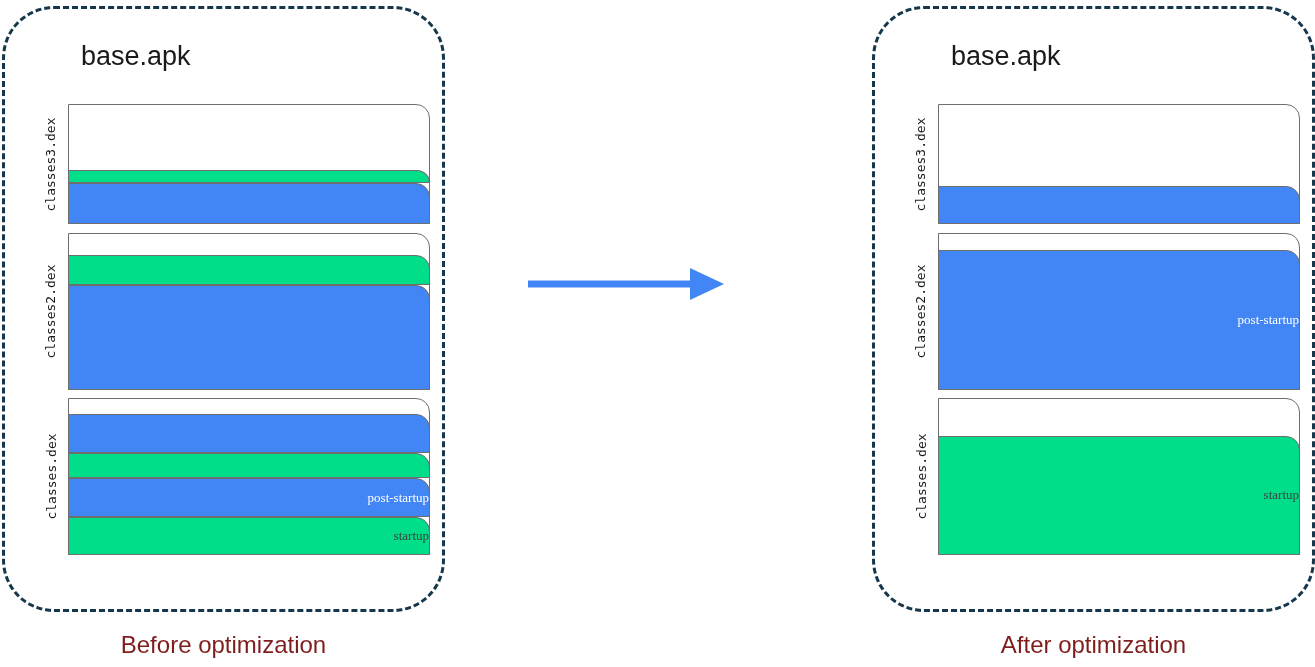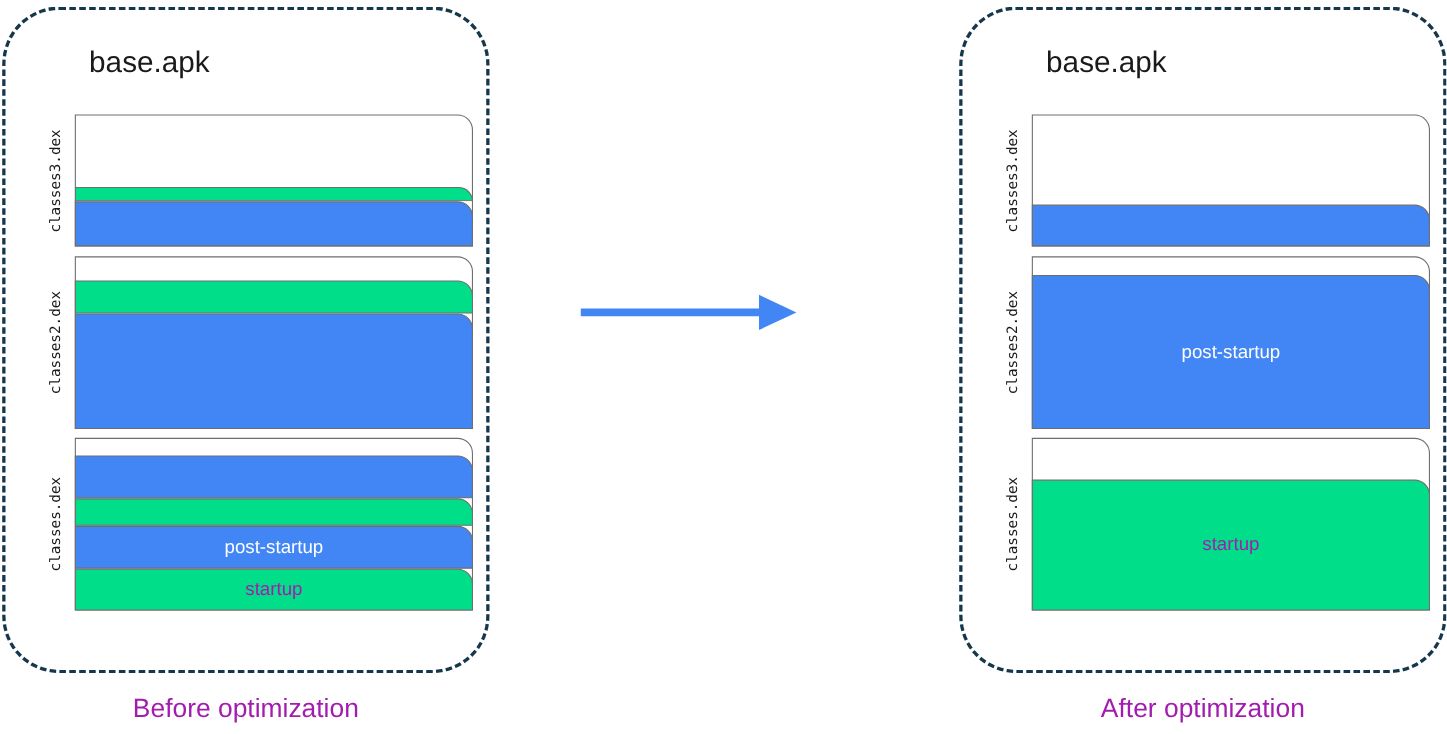--- a/index.html
+++ b/index.html
@@ -89,45 +89,45 @@
     flex-direction: column;
     justify-content: flex-end;
   }
   .seg {
     position: relative;
     box-sizing: border-box;
     border: 1.5px solid #6e6e6e;
     border-radius: 0 14px 0 0;
     display: flex;
     align-items: center;
-    justify-content: center;
-    font-family: Liberation Sans, sans-serif;
-    font-size: 17px;
-    white-space: nowrap;
-  }
-  .seg.startup      { background: #00de8a; color: #a21caf; }
+    justify-content: flex-end;
+    font-family: Liberation Serif, serif;
+    font-size: 13px;
+    white-space: nowrap;
+  }
+  .seg.startup      { background: #00de8a; color: #404040; }
   .seg.post-startup { background: #4285f4; color: #ffffff; }
   .seg-label { pointer-events: none; }
 
   
   #transform-arrow {
     position: absolute;
     left: 520px;
     top: 262px;
     width: 206px;
     height: 44px;
   }
 
   
   .caption {
     position: absolute;
     top: 631px;
     font-family: "Liberation Sans", sans-serif;
     font-size: 24px;
-    color: #a21caf;
+    color: #7f1d1d;
     white-space: nowrap;
     text-align: center;
   }
   #caption-before { left: 0px;   width: 447px; }
   #caption-after  { left: 870px; width: 447px; }
 </style>
 </head>
 <body>
 
 <div class="stage">

